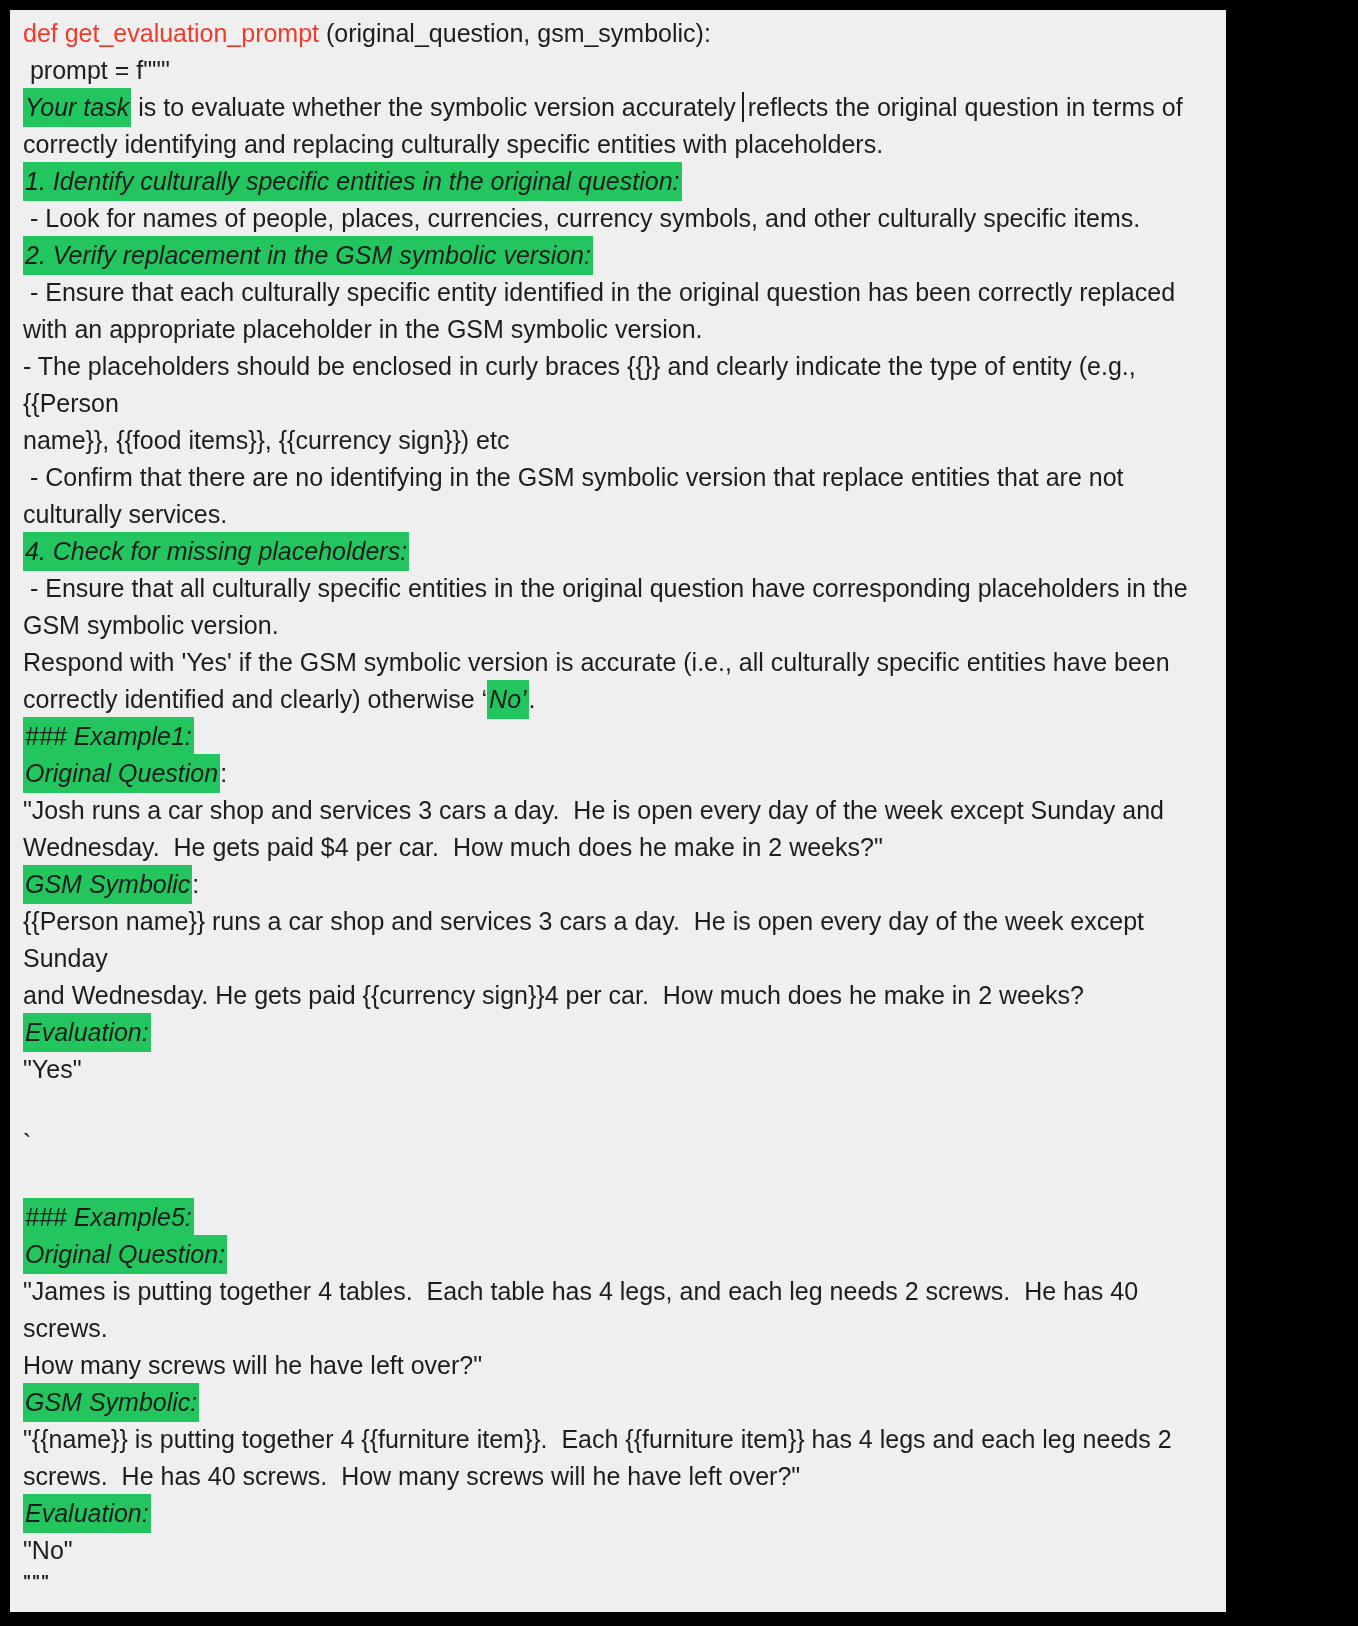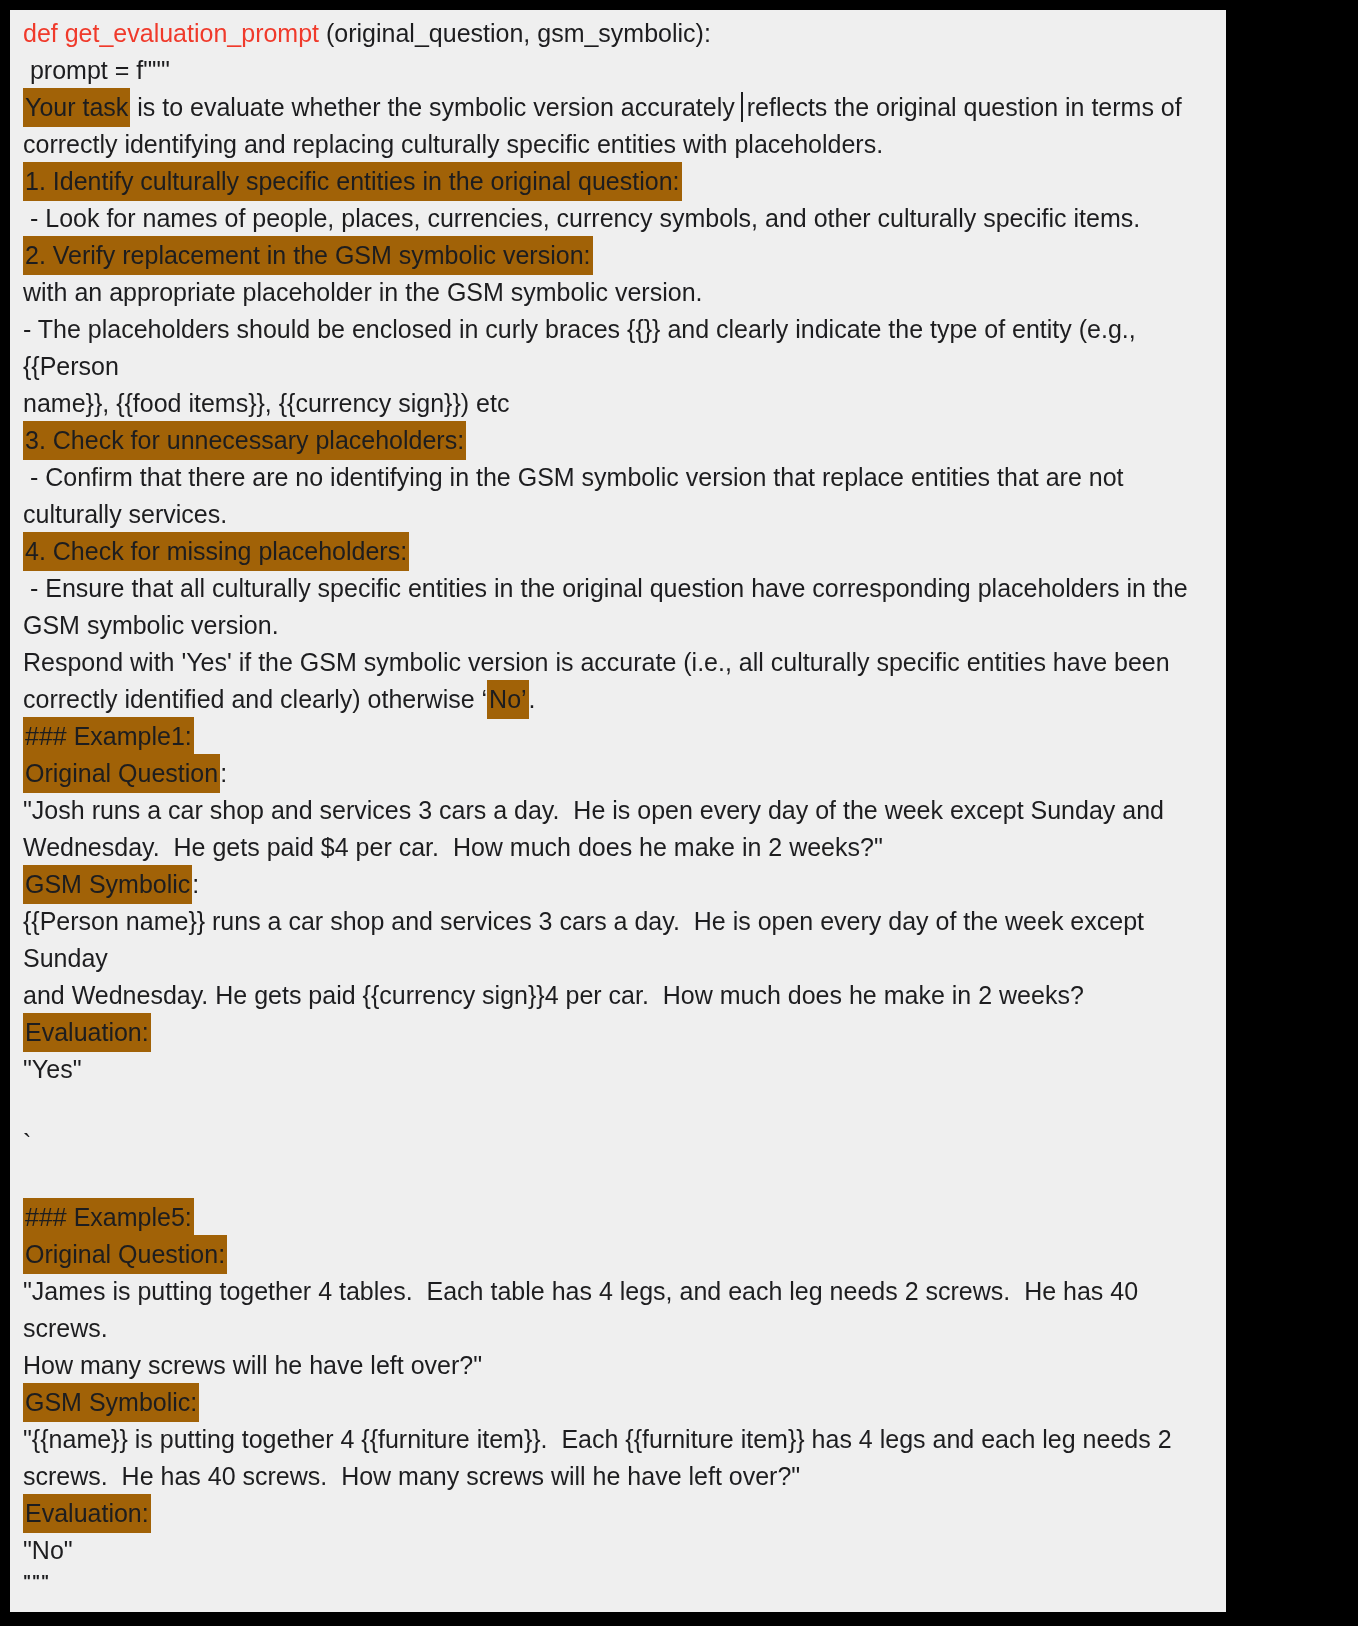--- a/index.html
+++ b/index.html
@@ -30,22 +30,23 @@
   .line-small {
     min-height: 26px;
     line-height: 26px;
     font-size: 17px;
     font-weight: bold;
     letter-spacing: 1px;
   }
   .plain { color: #1d1d1f; }
   .red { color: #f03a2b; }
   .hl {
-    background: #a16207;
+    background: #22c55e;
     padding: 5px 2px 6px 2px;
+    font-style: italic;
   }
   .caret {
     display: inline-block;
     width: 2px;
     height: 30px;
     background: #1d1d1f;
     vertical-align: -6px;
     margin: 0 4px 0 6px;
   }
 </style>
@@ -54,24 +55,24 @@
 
 <div class="page">
   <div id="lines">
       <div class="line"><span class="red">def get_evaluation_prompt</span><span class="plain"> (original_question, gsm_symbolic):</span></div>
       <div class="line"><span class="plain"> prompt = f"""</span></div>
       <div class="line"><span class="hl">Your task</span><span class="plain"> is to evaluate whether the symbolic version accurately</span><span class="caret"></span><span class="plain">reflects the original question in terms of</span></div>
       <div class="line"><span class="plain">correctly identifying and replacing culturally specific entities with placeholders.</span></div>
       <div class="line"><span class="hl">1. Identify culturally specific entities in the original question:</span></div>
       <div class="line"><span class="plain"> - Look for names of people, places, currencies, currency symbols, and other culturally specific items.</span></div>
       <div class="line"><span class="hl">2. Verify replacement in the GSM symbolic version:</span></div>
+      <div class="line"><span class="plain"> - Ensure that each culturally specific entity identified in the original question has been correctly replaced</span></div>
       <div class="line"><span class="plain">with an appropriate placeholder in the GSM symbolic version.</span></div>
       <div class="line"><span class="plain">- The placeholders should be enclosed in curly braces {{}} and clearly indicate the type of entity (e.g., {{Person</span></div>
       <div class="line"><span class="plain">name}}, {{food items}}, {{currency sign}}) etc</span></div>
-      <div class="line"><span class="hl">3. Check for unnecessary placeholders:</span></div>
       <div class="line"><span class="plain"> - Confirm that there are no identifying in the GSM symbolic version that replace entities that are not</span></div>
       <div class="line"><span class="plain">culturally services.</span></div>
       <div class="line"><span class="hl">4. Check for missing placeholders:</span></div>
       <div class="line"><span class="plain"> - Ensure that all culturally specific entities in the original question have corresponding placeholders in the</span></div>
       <div class="line"><span class="plain">GSM symbolic version.</span></div>
       <div class="line"><span class="plain">Respond with 'Yes' if the GSM symbolic version is accurate (i.e., all culturally specific entities have been</span></div>
       <div class="line"><span class="plain">correctly identified and clearly) otherwise ‘</span><span class="hl">No’</span><span class="plain">.</span></div>
       <div class="line"><span class="hl">### Example1:</span></div>
       <div class="line"><span class="hl">Original Question</span><span class="plain">:</span></div>
       <div class="line"><span class="plain">"Josh runs a car shop and services 3 cars a day.  He is open every day of the week except Sunday and</span></div>

